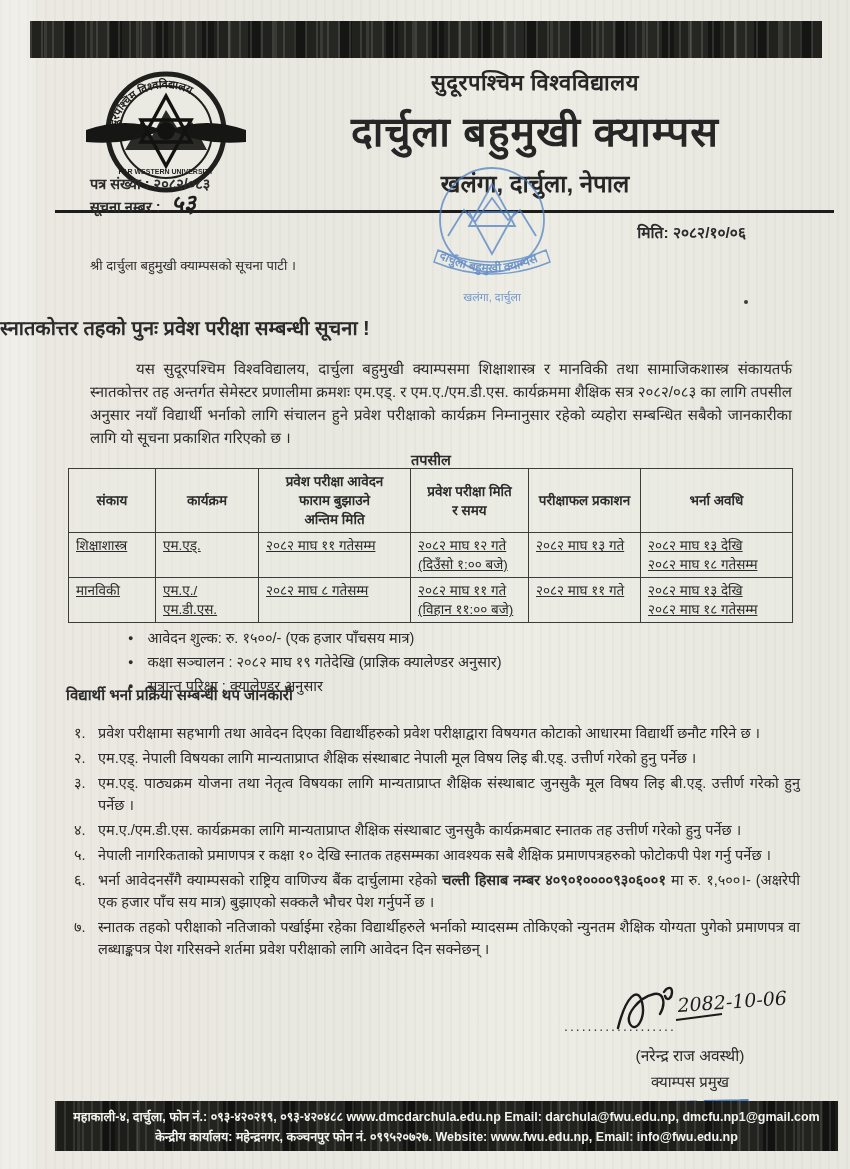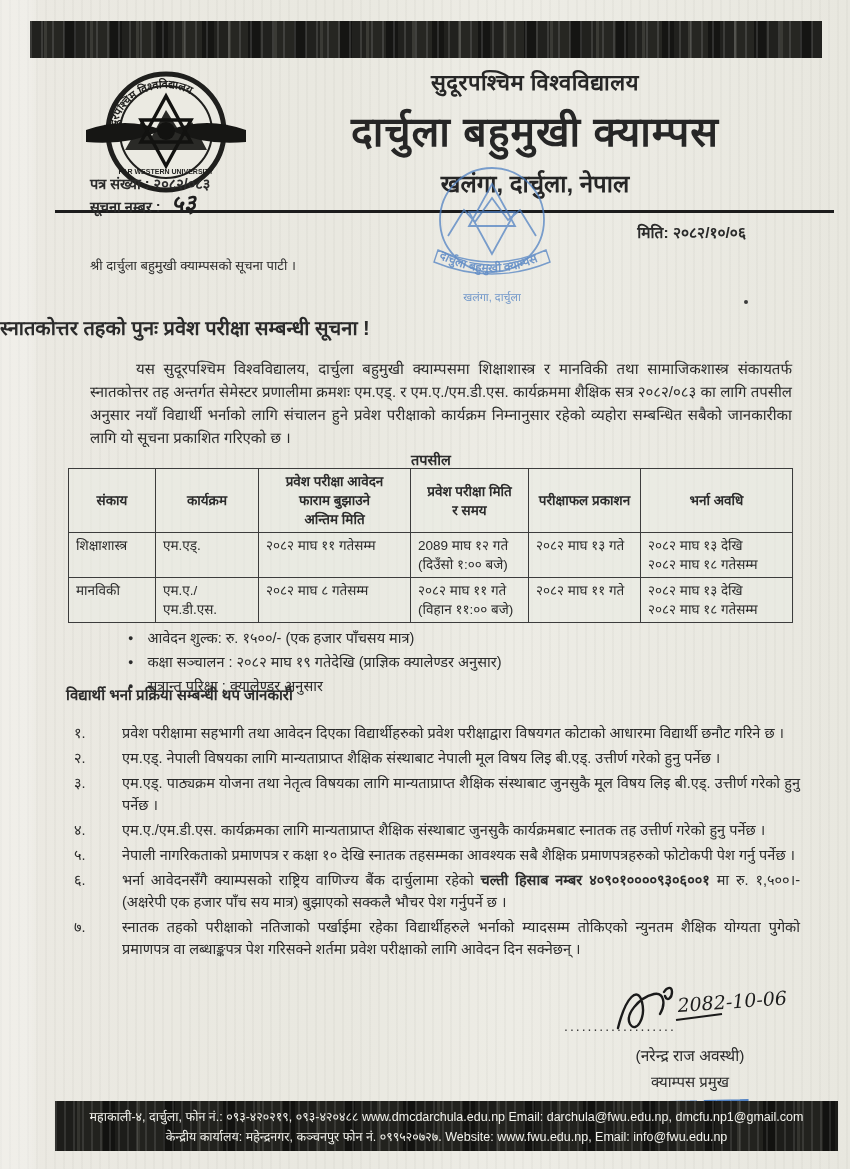--- a/index.html
+++ b/index.html
@@ -38,47 +38,47 @@
   
   .salutation{position:absolute;left:90px;top:256px;font-size:13px;}
   .title{position:absolute;left:0;right:0;top:314px;text-align:left;font-size:20px;font-weight:bold;}
   .para{position:absolute;left:90px;right:58px;top:357px;font-size:15px;line-height:23px;
         text-align:justify;text-indent:46px;}
   .tapsil{position:absolute;left:12px;right:0;top:449px;text-align:center;font-size:14.5px;font-weight:bold;}
   table.tbl{position:absolute;left:68px;top:468px;width:724px;border-collapse:collapse;
         font-size:13.5px;table-layout:fixed;background:rgba(233,236,228,.5);}
   .tbl th,.tbl td{border:1.6px solid #3c3c3c;padding:3px 7px;white-space:pre-line;line-height:19px;vertical-align:top;}
   .tbl th{font-weight:bold;text-align:center;vertical-align:middle;}
-  .tbl td{text-align:left;}
+  .tbl td{text-align:left;text-decoration:underline;}
   
   .bullets{position:absolute;left:128px;top:626px;font-size:14.5px;line-height:24px;}
   .bullet{display:flex;}
   .bullet::before{content:"●";font-size:9px;margin-right:14px;line-height:24px;}
   .info-head{position:absolute;left:66px;top:684px;font-size:15px;font-weight:bold;}
   .items{position:absolute;left:74px;right:50px;top:722px;font-size:14.5px;line-height:22px;}
   .item{display:flex;margin-bottom:3px;}
   .item .num{width:24px;flex:none;}
-  .item .txt{flex:1;text-align:justify;margin-left:24px;}
+  .item .txt{flex:1;text-align:justify;}
   .b{font-weight:bold;}
   
   .sig-block{position:absolute;left:560px;top:982px;width:260px;text-align:center;}
   .sig-wrap{position:relative;height:62px;}
   .sig-dots{position:absolute;left:4px;bottom:10px;font-size:14px;letter-spacing:2px;color:#3a3a3a;}
   .sig-svg{position:absolute;left:52px;top:0;}
   .sig-name{font-size:15.5px;margin-top:0;}
   .sig-post{font-size:15px;margin-top:5px;}
   .sig-post-stamp{font-size:21px;font-weight:bold;color:#3f76c0;transform:rotate(-1.5deg);
       letter-spacing:1px;margin-top:1px;opacity:.9;}
   
   .footer{
     position:absolute;left:55px;top:1101px;width:783px;height:50px;
     background:
       repeating-linear-gradient(90deg, rgba(255,255,255,.10) 0 2px, rgba(0,0,0,0) 2px 9px),
       repeating-linear-gradient(90deg,#1d1d1a 0 22px,#33332e 22px 25px,#22221e 25px 48px,#121210 48px 60px);
-    color:#f4f4ee;text-align:center;font-weight:normal;font-size:12.5px;line-height:20px;
+    color:#f4f4ee;text-align:center;font-weight:bold;font-size:12.5px;line-height:20px;
     padding-top:6px;box-sizing:border-box;
   }
   .speck{position:absolute;width:4px;height:4px;border-radius:50%;background:#3b3b3b;}
 </style>
 </head>
 <body>
 
 <div class="page">
 
   <div class="scan-strip"></div>
@@ -166,21 +166,21 @@
 अन्तिम मिति</th>
       <th>प्रवेश परीक्षा मिति
 र समय</th>
       <th>परीक्षाफल प्रकाशन</th>
       <th>भर्ना अवधि</th>
     </tr>
     <tr>
       <td>शिक्षाशास्त्र</td>
       <td>एम.एड्.</td>
       <td>२०८२ माघ ११ गतेसम्म</td>
-      <td>2089 माघ १२ गते
+      <td>२०८२ माघ १२ गते
 (दिउँसो १:०० बजे)</td>
       <td>२०८२ माघ १३ गते</td>
       <td>२०८२ माघ १३ देखि
 २०८२ माघ १८ गतेसम्म</td>
     </tr>
     <tr>
       <td>मानविकी</td>
       <td>एम.ए./एम.डी.एस.</td>
       <td>२०८२ माघ ८ गतेसम्म</td>
       <td>२०८२ माघ ११ गते

